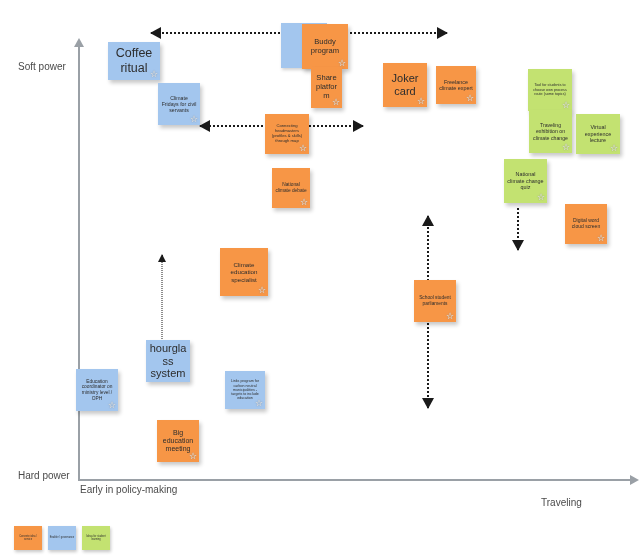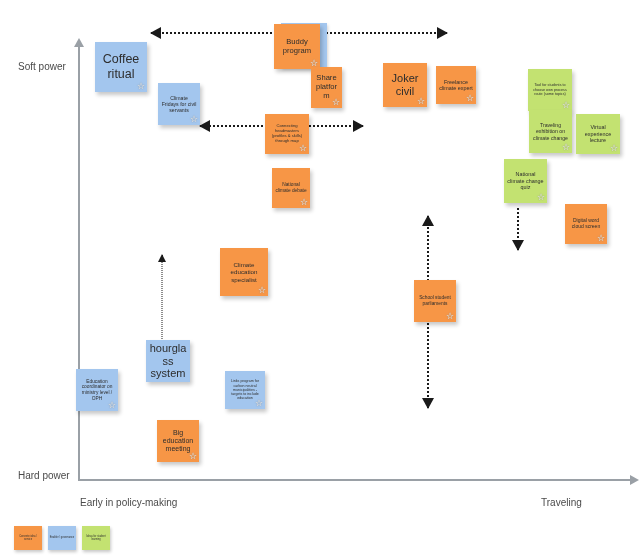--- a/index.html
+++ b/index.html
@@ -23,21 +23,21 @@
     border-bottom:9px solid #9aa0a6;
   }
   .axis-arrow-right{
     position:absolute;left:630px;top:475px;width:0;height:0;
     border-top:5px solid transparent;border-bottom:5px solid transparent;
     border-left:9px solid #9aa0a6;
   }
   .axis-label{position:absolute;font-size:10px;color:#4a4a4a;white-space:nowrap;}
   .lbl-soft{left:18px;top:61px;}
   .lbl-hard{left:18px;top:470px;text-align:right;}
-  .lbl-early{left:80px;top:497px;text-align:right;}
+  .lbl-early{left:80px;top:484px;text-align:right;}
   .lbl-down{left:541px;top:497px;}
 
   
   .note{
     position:absolute;
     box-sizing:border-box;
     display:flex;align-items:center;justify-content:center;
     text-align:center;
     padding:4px 3px;
     line-height:1.18;
@@ -130,41 +130,41 @@
         <span class="av-u"></span>
         <span class="av-d"></span>
       </div>
       <div class="conn thin" style="left: 156px; top: 255px; width: 12px; height: 84px;">
         <span class="dots-v"></span>
         <span class="av-u"></span>
       </div>
     </div>
 
   <div id="note-layer">
-      <div class="note blue" style="left: 95px; top: 42px; width: 52px; height: 50px; font-size: 12.5px; text-align: center;">
+      <div class="note blue" style="left: 108px; top: 42px; width: 52px; height: 38px; font-size: 12.5px; text-align: center;">
         <span class="txt">Coffee ritual</span>
         <span class="star">☆</span>
       </div>
       <div class="note blue" style="left: 158px; top: 83px; width: 42px; height: 42px; font-size: 5.2px;">
         <span class="txt">Climate Fridays for civil servants</span>
         <span class="star">☆</span>
       </div>
       <div class="note blue ghost" style="left: 281px; top: 23px; width: 46px; height: 45px; font-size: 6px;">
         <span class="txt"></span>
       </div>
-      <div class="note orange" style="left: 274px; top: 24px; width: 46px; height: 45px; font-size: 7.6px;">
+      <div class="note orange" style="left: 302px; top: 24px; width: 46px; height: 45px; font-size: 7.6px;">
         <span class="txt">Buddy program</span>
         <span class="star">☆</span>
       </div>
       <div class="note orange" style="left: 311px; top: 67px; width: 31px; height: 41px; font-size: 7.6px;">
         <span class="txt">Share platform</span>
         <span class="star">☆</span>
       </div>
       <div class="note orange" style="left: 383px; top: 63px; width: 44px; height: 44px; font-size: 11px;">
-        <span class="txt">Joker civil</span>
+        <span class="txt">Joker card</span>
         <span class="star">☆</span>
       </div>
       <div class="note orange" style="left: 436px; top: 66px; width: 40px; height: 38px; font-size: 5.4px;">
         <span class="txt">Freelance climate expert</span>
         <span class="star">☆</span>
       </div>
       <div class="note orange" style="left: 265px; top: 114px; width: 44px; height: 40px; font-size: 4.2px;">
         <span class="txt">Connecting headmasters (profiles &amp; skills) through map</span>
         <span class="star">☆</span>
       </div>

